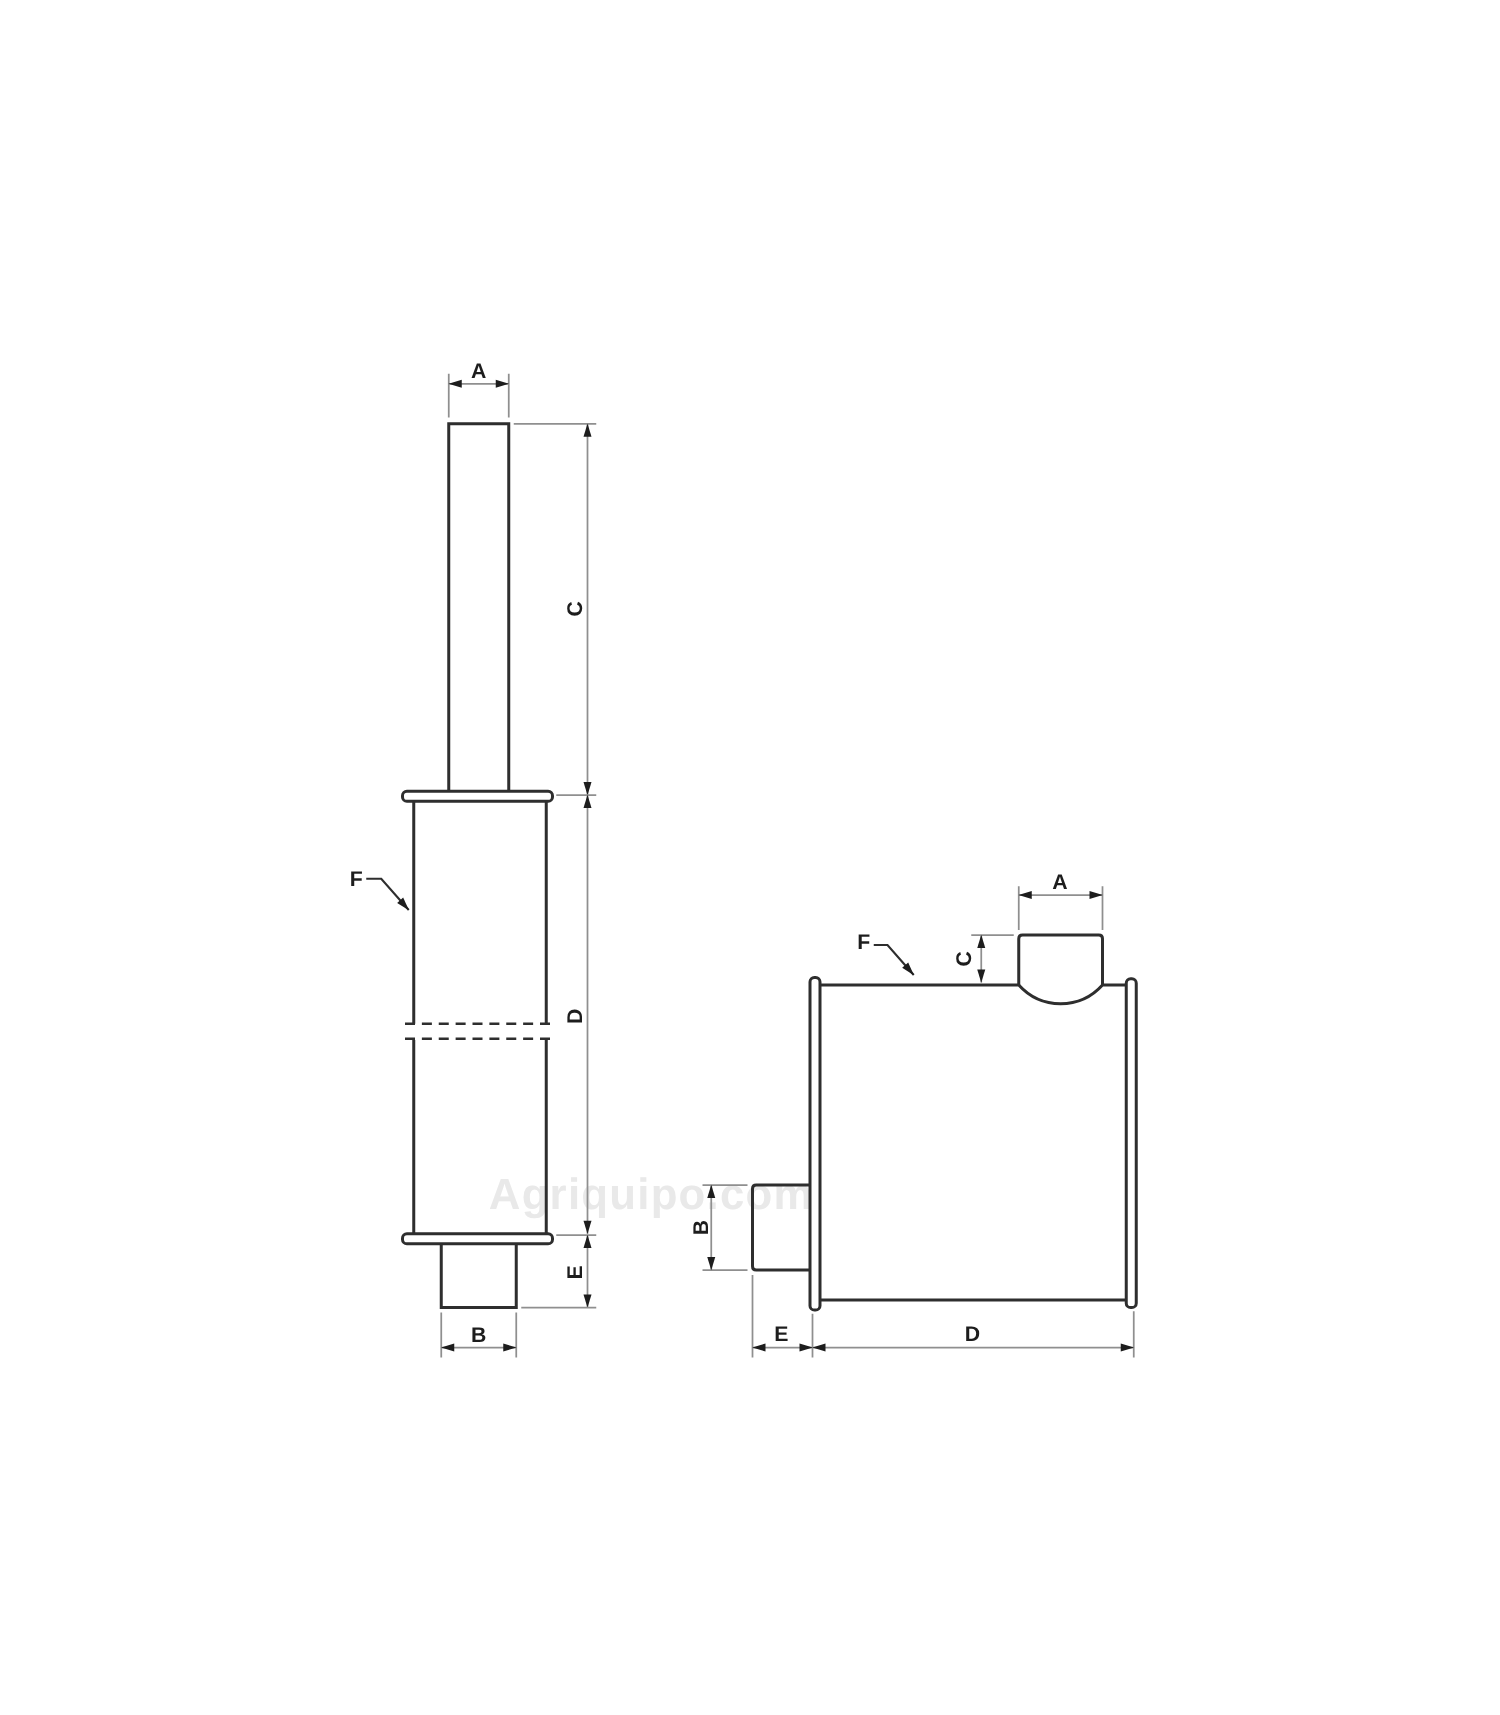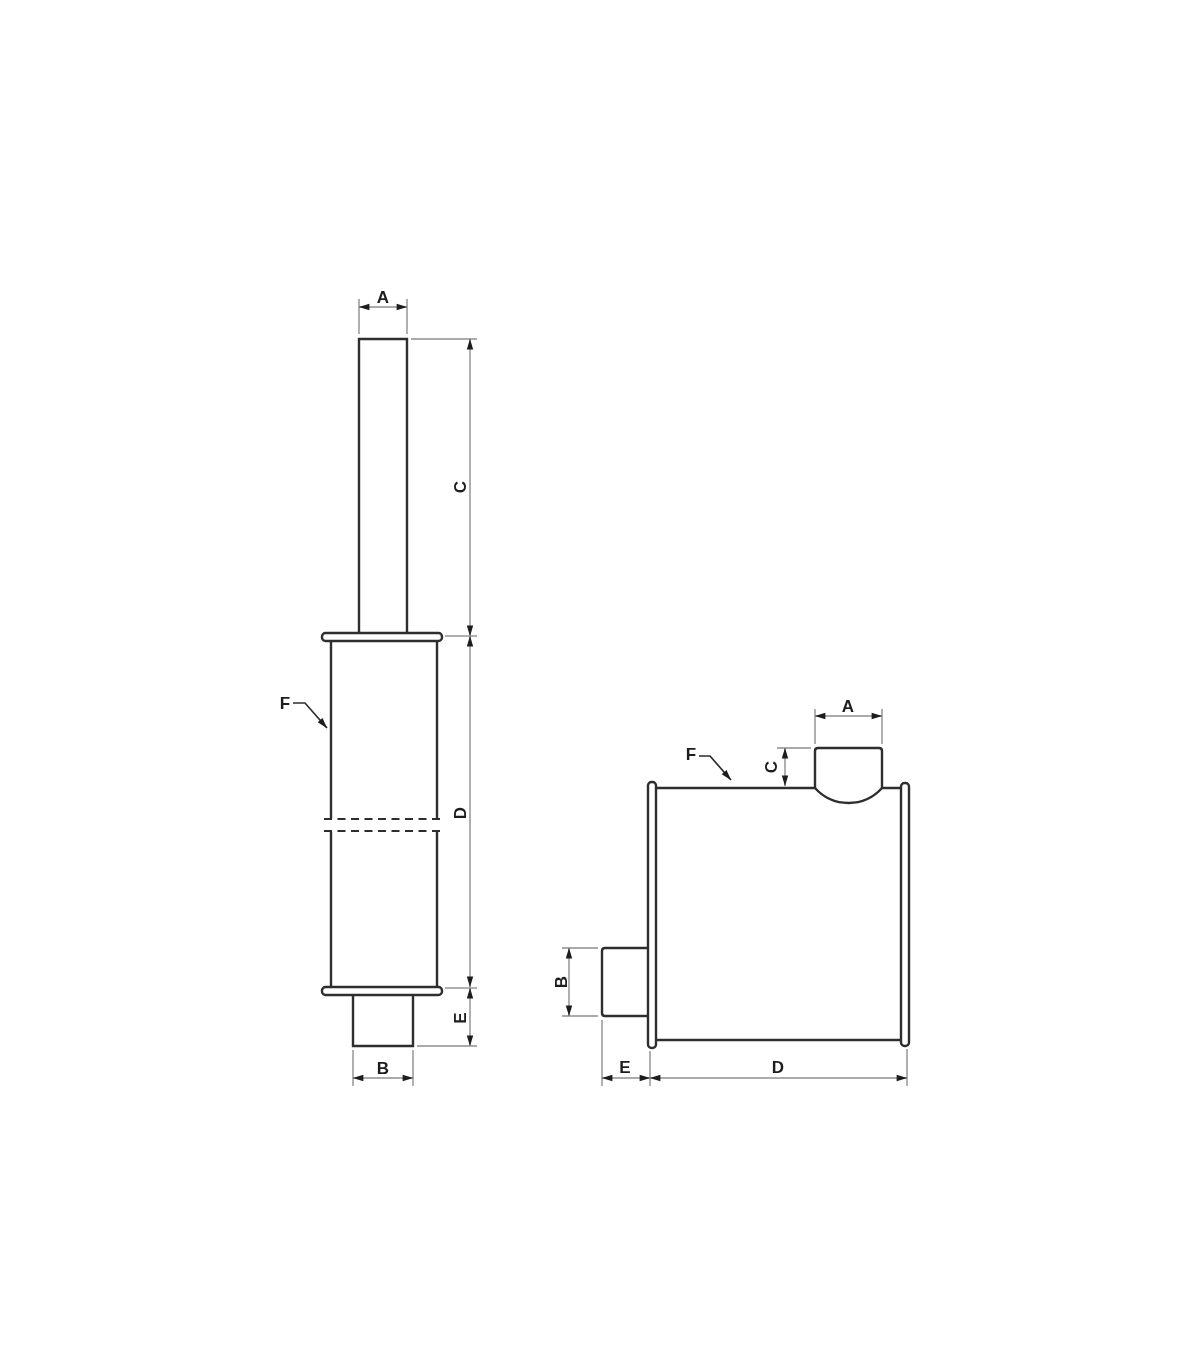--- a/index.html
+++ b/index.html
@@ -43,20 +43,21 @@
   }
   .lbl-rot {
     transform: translate(-50%, -50%) rotate(-90deg);
   }
 </style>
 </head>
 <body>
 
 <div class="canvas">
 
+  <div class="watermark">Agriquipo.com</div>
 
   <svg class="drawing" width="1200" height="1372" viewBox="0 0 1200 1372">
     <defs>
       <marker id="arr" viewBox="0 0 12 8" refX="11.2" refY="4" markerWidth="12" markerHeight="8" markerUnits="userSpaceOnUse" orient="auto-start-reverse">
         <path d="M0.8,0.8 L11.4,4 L0.8,7.2 Z" fill="#1d1d1d"></path>
       </marker>
     </defs>
 
     <g fill="none" stroke-width="2.4" stroke-linecap="butt" stroke="#2e2e2e">
 

